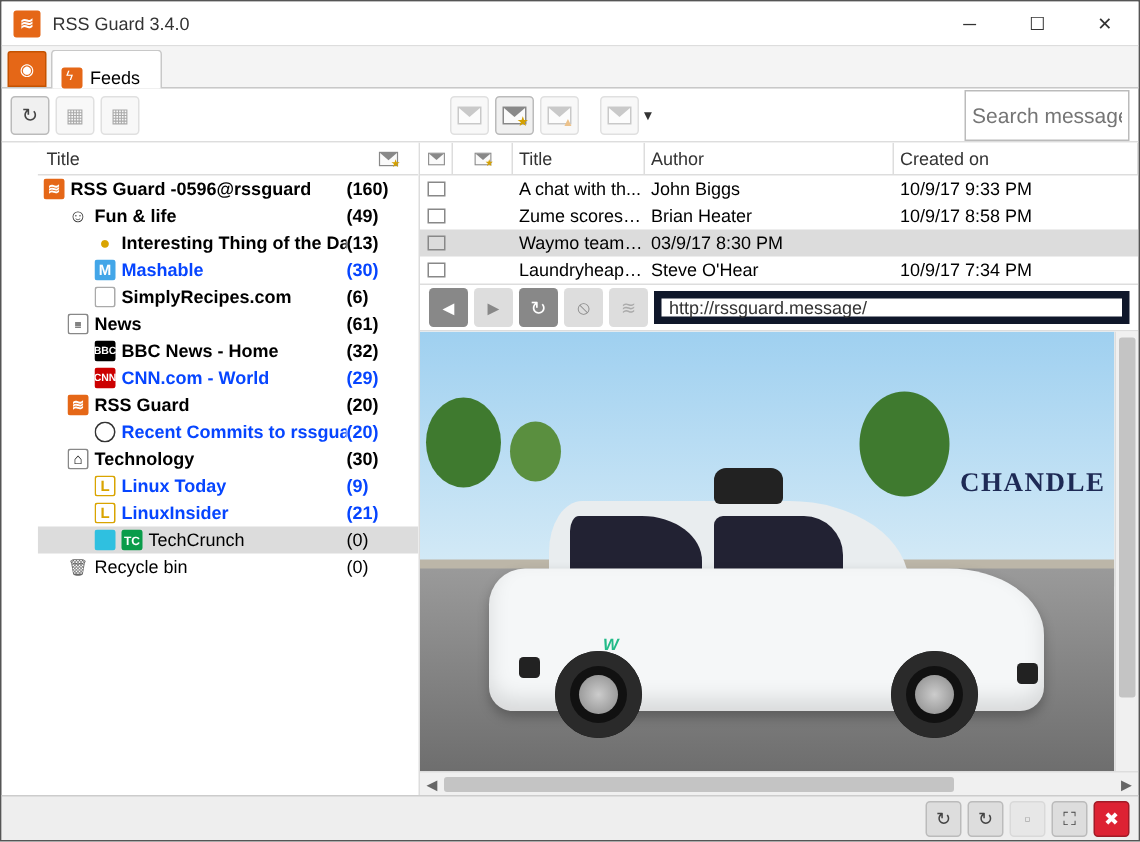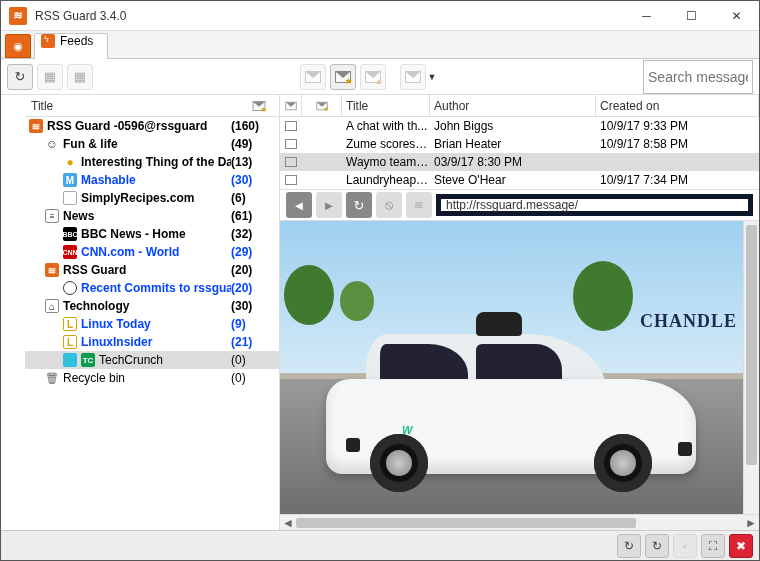--- a/index.html
+++ b/index.html
@@ -7,21 +7,21 @@
 
 
 .titlebar { height: 30px; background: #fff; display: flex; align-items: center; padding: 0 0 0 8px; border-bottom: 1px solid #ddd; }
 .titlebar .app-icon { width: 18px; height: 18px; background: #e56717; border-radius: 2px; margin-right: 8px; display: flex; align-items: center; justify-content: center; color: #fff; font-weight: bold; font-size: 11px; }
 .titlebar .title { flex: 1; font-size: 12px; color: #333; }
 .titlebar .winbtn { width: 45px; height: 30px; display: flex; align-items: center; justify-content: center; color: #333; }
 
 
 .tabbar { height: 28px; display: flex; align-items: flex-end; padding: 2px 4px 0 4px; background: #f4f4f4; border-bottom: 1px solid #c8c8c8; }
 .tabbar .tabbtn { width: 26px; height: 24px; border: 1px solid #c0c0c0; background: #fff; display: flex; align-items: center; justify-content: center; margin-right: 3px; border-radius: 2px 2px 0 0; }
-.tabbar .tab { height: 26px; padding: 0 14px 0 6px; border: 1px solid #c8c8c8; border-bottom: none; background: #fff; display: flex; align-items: flex-start; gap: 5px; border-radius: 3px 3px 0 0; position: relative; top: 1px; }
+.tabbar .tab { height: 26px; padding: 0 14px 0 6px; border: 1px solid #c8c8c8; border-bottom: none; background: #fff; display: flex; align-items: flex-end; gap: 5px; border-radius: 3px 3px 0 0; position: relative; top: 1px; }
 .tab .rss-ico { width: 14px; height: 14px; background: #e56717; border-radius: 2px; position: relative; }
 .tab .rss-ico::after { content: "ϟ"; color: #fff; font-size: 9px; position: absolute; left: 3px; top: 0; }
 
 
 .toolbar { height: 36px; display: flex; align-items: center; padding: 0 6px; border-bottom: 1px solid #ddd; gap: 4px; }
 .tbtn { width: 26px; height: 26px; border: 1px solid #bbb; background: #f0f0f0; border-radius: 3px; display: flex; align-items: center; justify-content: center; color: #444; font-size: 13px; }
 .tbtn.disabled { opacity: 0.45; }
 .toolbar .spacer { flex: 1; }
 .toolbar .searchbox { width: 110px; height: 22px; border: 1px solid #bbb; padding: 16px 4px; font-size: 14px; color: #888; }
 .envelope { width:16px; height:12px; border:1px solid #888; background:#fafafa; position:relative; }

